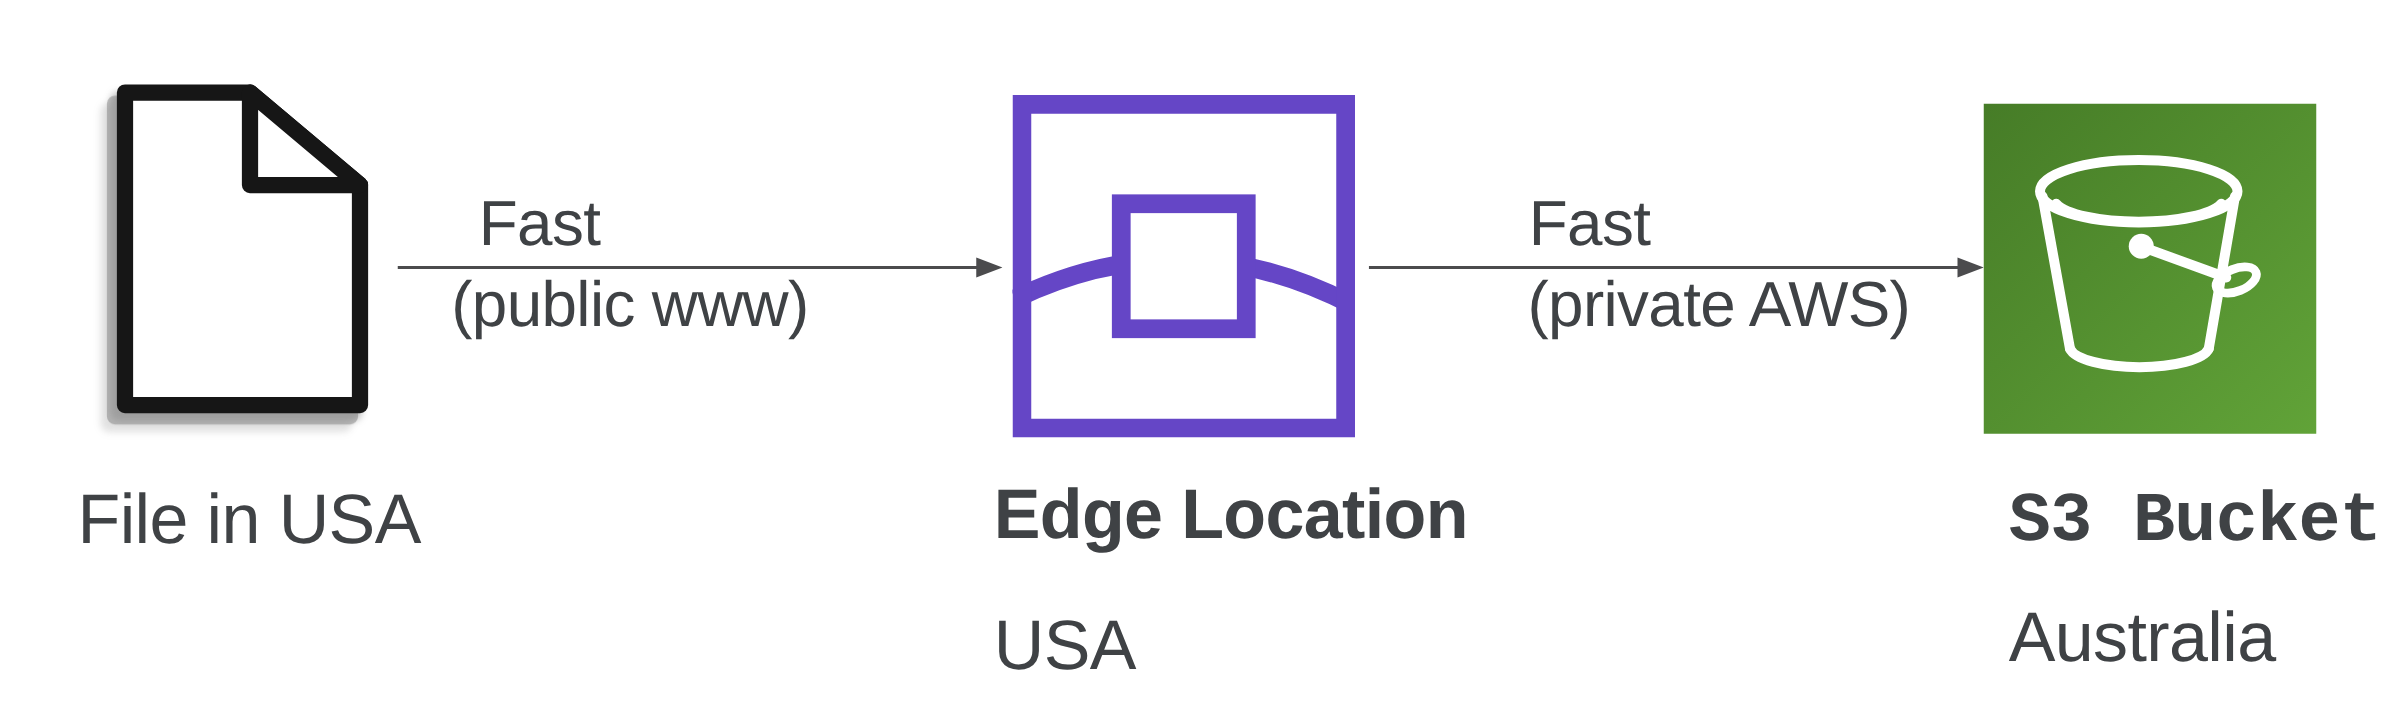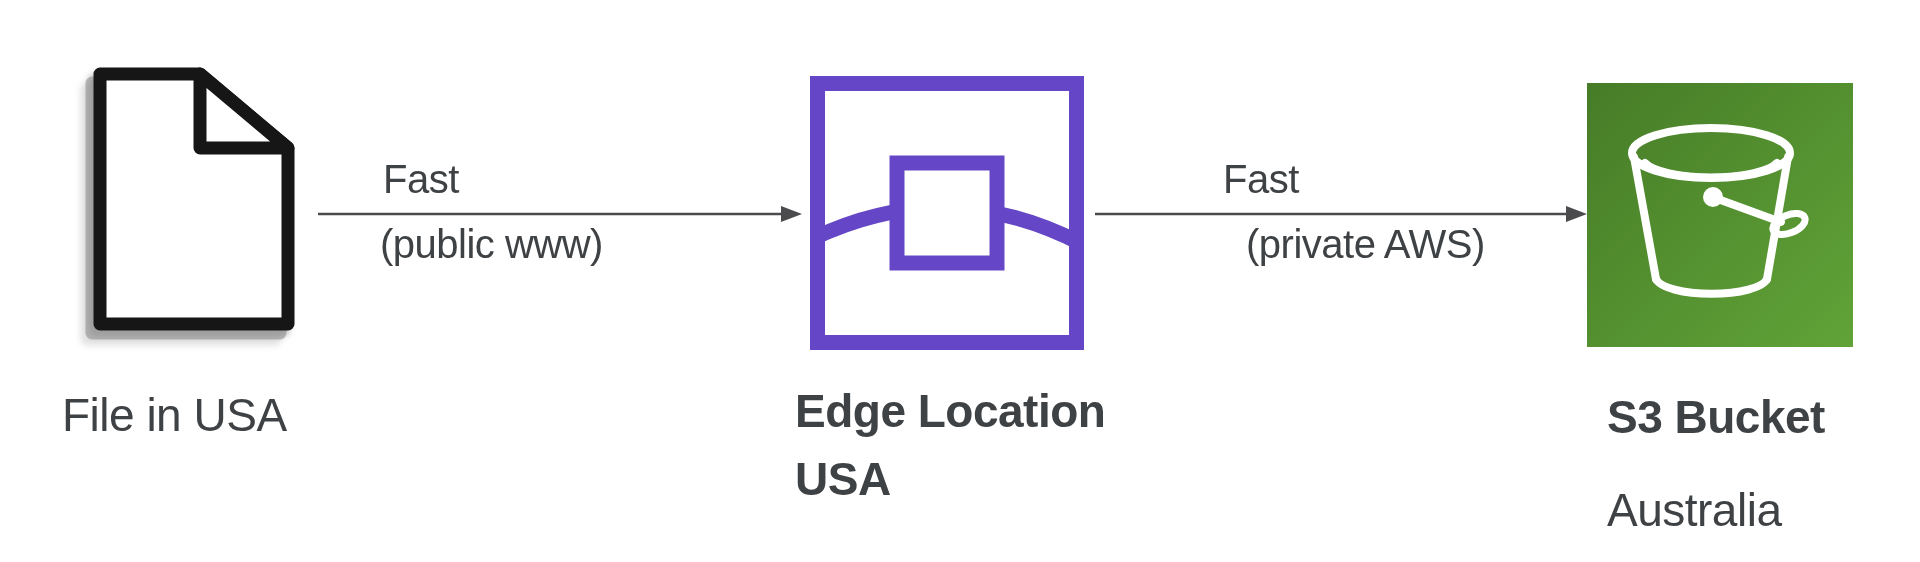--- a/index.html
+++ b/index.html
@@ -12,26 +12,26 @@
   }
   *{margin:0;padding:0;box-sizing:border-box;}
   html,body{background:#ffffff;}
   body{
     width:1920px;height:562px;position:relative;overflow:hidden;
     font-family:"Liberation Sans","DejaVu Sans",sans-serif;
     color:var(--text);
   }
   .abs{position:absolute;}
   .lbl{
-    font-size:46px;line-height:62px;letter-spacing:-0.5px;
+    font-size:56px;line-height:62px;letter-spacing:-0.5px;
     color:var(--text);white-space:nowrap;
   }
   .lbl.bold{font-weight:700;}
   .arrow-label{
-    font-size:40px;line-height:56px;letter-spacing:-0.5px;
+    font-size:51px;line-height:56px;letter-spacing:-0.5px;
     color:var(--text);white-space:nowrap;
   }
   .arrow-line{stroke:var(--arrow);stroke-width:2.5;}
   .arrow-head{fill:var(--arrow);}
   
   .doc-svg{
     filter:drop-shadow(-8px 9px 0 rgba(120,120,120,0.45))
            drop-shadow(-5px 6px 3px rgba(90,90,90,0.40));
   }
   .doc-shape{fill:#ffffff;stroke:var(--file-black);stroke-width:13;
@@ -56,48 +56,48 @@
     <path class="doc-shape" d="M 108 8 V 82 H 196 Z"></path>
   </svg>
 </div>
 <div class="abs lbl" style="left:62px;top:384px;">File in USA</div>
 
 <svg class="abs" style="left:318px;top:201px;" width="484" height="26" viewBox="0 0 484 26">
   <line class="arrow-line" x1="0" y1="13" x2="465" y2="13"></line>
   <polygon class="arrow-head" points="463,5 484,13 463,21"></polygon>
 </svg>
 <div class="abs arrow-label" style="left:383px;top:151px;">Fast</div>
-<div class="abs arrow-label" style="left:380px;top:216px;">(public www)</div>
+<div class="abs arrow-label" style="left:361px;top:216px;">(public www)</div>
 
 <div class="abs" style="left:810px;top:76px;">
   <svg width="274" height="274" viewBox="0 0 274 274">
     <path class="edge-stroke" d="M 2 163 Q 137 98 272 168"></path>
     <rect class="edge-stroke" x="7.5" y="7.5" width="259" height="259"></rect>
     <rect class="edge-inner" x="87" y="87" width="100" height="100"></rect>
   </svg>
 </div>
 <div class="abs lbl bold" style="left:795px;top:380px;">Edge Location</div>
-<div class="abs lbl" style="left:795px;top:448px;font-weight:bold;">USA</div>
+<div class="abs lbl" style="left:795px;top:485px;">USA</div>
 
 <svg class="abs" style="left:1095px;top:201px;" width="492" height="26" viewBox="0 0 492 26">
   <line class="arrow-line" x1="0" y1="13" x2="473" y2="13"></line>
   <polygon class="arrow-head" points="471,5 492,13 471,21"></polygon>
 </svg>
 <div class="abs arrow-label" style="left:1223px;top:151px;">Fast</div>
-<div class="abs arrow-label" style="left:1222px;top:216px;margin-left:24px;">(private AWS)</div>
+<div class="abs arrow-label" style="left:1222px;top:216px;">(private AWS)</div>
 
 <div class="abs s3-tile" style="left:1587px;top:83px;">
   <svg width="266" height="264" viewBox="0 0 266 264">
 
     <path class="bucket-stroke" d="M 47 74 L 69 196"></path>
     <path class="bucket-stroke" d="M 201 74 L 180 196"></path>
     <path class="bucket-stroke" d="M 69 196 A 56 17 0 0 0 180 196"></path>
 
     <ellipse class="bucket-stroke" cx="124" cy="70" rx="79" ry="25"></ellipse>
     <path class="bucket-stroke" d="M 58 80 A 68 19 0 0 0 190 80"></path>
 
     <path class="bucket-stroke" d="M 128 115 L 194 139"></path>
     <ellipse class="bucket-stroke" cx="202" cy="141" rx="17" ry="9" transform="rotate(-22 202 141)" style="stroke-width:7;"></ellipse>
     <circle class="bucket-fill" cx="126" cy="114" r="10"></circle>
   </svg>
 </div>
-<div class="abs lbl bold" style="left:1607px;top:386px;">S3 Bucket</div>
+<div class="abs lbl bold" style="left:1607px;top:386px;font-family:Liberation Mono, monospace;">S3 Bucket</div>
 <div class="abs lbl" style="left:1607px;top:450px;margin-top:29px;">Australia</div>
 
 </body></html>

